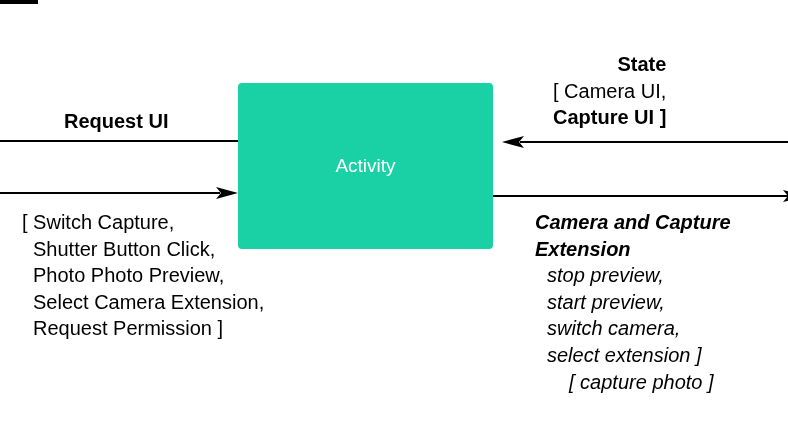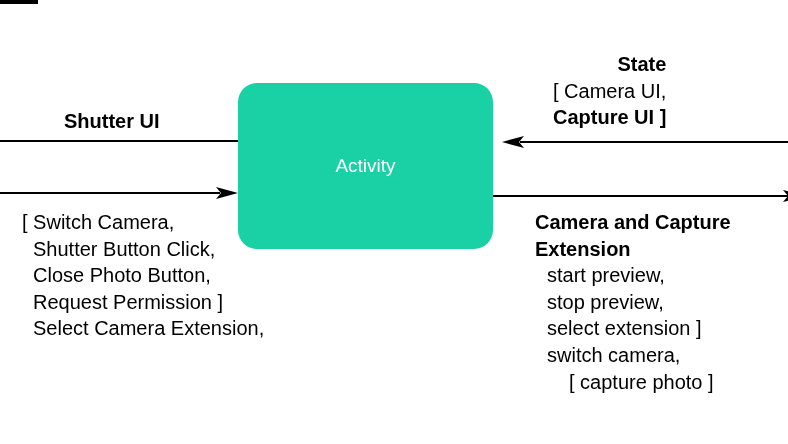--- a/index.html
+++ b/index.html
@@ -28,21 +28,21 @@
   .frag-bar {
     position: absolute; left: 0; top: 0;
     width: 38px; height: 4px;
     background: var(--line);
   }
   
   .node {
     position: absolute; left: 238px; top: 83px;
     width: 255px; height: 166px;
     background: var(--node-fill);
-    border-radius: 19px;
+    border-radius: 4px;
     display: flex; align-items: center; justify-content: center;
   }
   .node-label {
     color: var(--node-text);
     font-size: 19px;
   }
   
   .line {
     position: absolute; height: 2px;
     background: var(--line);
@@ -59,21 +59,21 @@
   .head-camera-ops { left: 783px; top: 189px; } 
   
   .label-bold { font-weight: bold; }
   .update-ui-label {
     position: absolute; left: 64px; top: 110px;
     font-weight: bold;
   }
   .block { position: absolute; line-height: 26.6px; white-space: nowrap; }
   .block-actions { left: 22px;  top: 209px; }
   .block-state   { left: 539px; top: 51px; text-align: right; }
-  .block-camera  { left: 535px; top: 209px; }
+  .block-camera  { left: 535px; top: 209px; font-style: italic; }
   .block-actions .indent { padding-left: 11px; }
   .block-state   .indent { padding-left: 14px; font-weight: bold; }
   .block-camera  .indent { padding-left: 12px; }
   .block-state .label-bold { padding-left: 4px; }
   .block-camera .bracket2 { padding-left: 2px; margin-left: 32px; }
 </style>
 </head>
 <body>
 
 <div class="canvas">
@@ -98,39 +98,39 @@
   <span class="head head-camera-ops">
     <svg viewBox="0 0 22 14">
         <polygon points="0,1 22,7 0,13 5,7" fill="#000"></polygon>
       </svg>
   </span>
 
   <div class="node">
     <span class="node-label">Activity</span>
   </div>
 
-  <div class="update-ui-label">Shutter UI</div>
+  <div class="update-ui-label">Request UI</div>
 
   <div class="block block-actions">
-    <div>[ Switch Camera,</div>
+    <div>[ Switch Capture,</div>
     <div class="indent">Shutter Button Click,</div>
-    <div class="indent">Close Photo Button,</div>
+    <div class="indent">Photo Photo Preview,</div>
+    <div class="indent">Select Camera Extension,</div>
     <div class="indent">Request Permission ]</div>
-    <div class="indent">Select Camera Extension,</div>
   </div>
 
   <div class="block block-state">
     <div class="label-bold">State</div>
     <div>[ Camera UI,</div>
     <div class="indent">Capture UI ]</div>
   </div>
 
   <div class="block block-camera">
     <div class="label-bold">Camera and Capture</div>
     <div class="label-bold">Extension</div>
+    <div class="indent">stop preview,</div>
     <div class="indent">start preview,</div>
-    <div class="indent">stop preview,</div>
+    <div class="indent">switch camera,</div>
     <div class="indent">select extension ]</div>
-    <div class="indent">switch camera,</div>
     <div class="bracket2">[ capture photo ]</div>
   </div>
 
 </div>
 
 </body></html>

